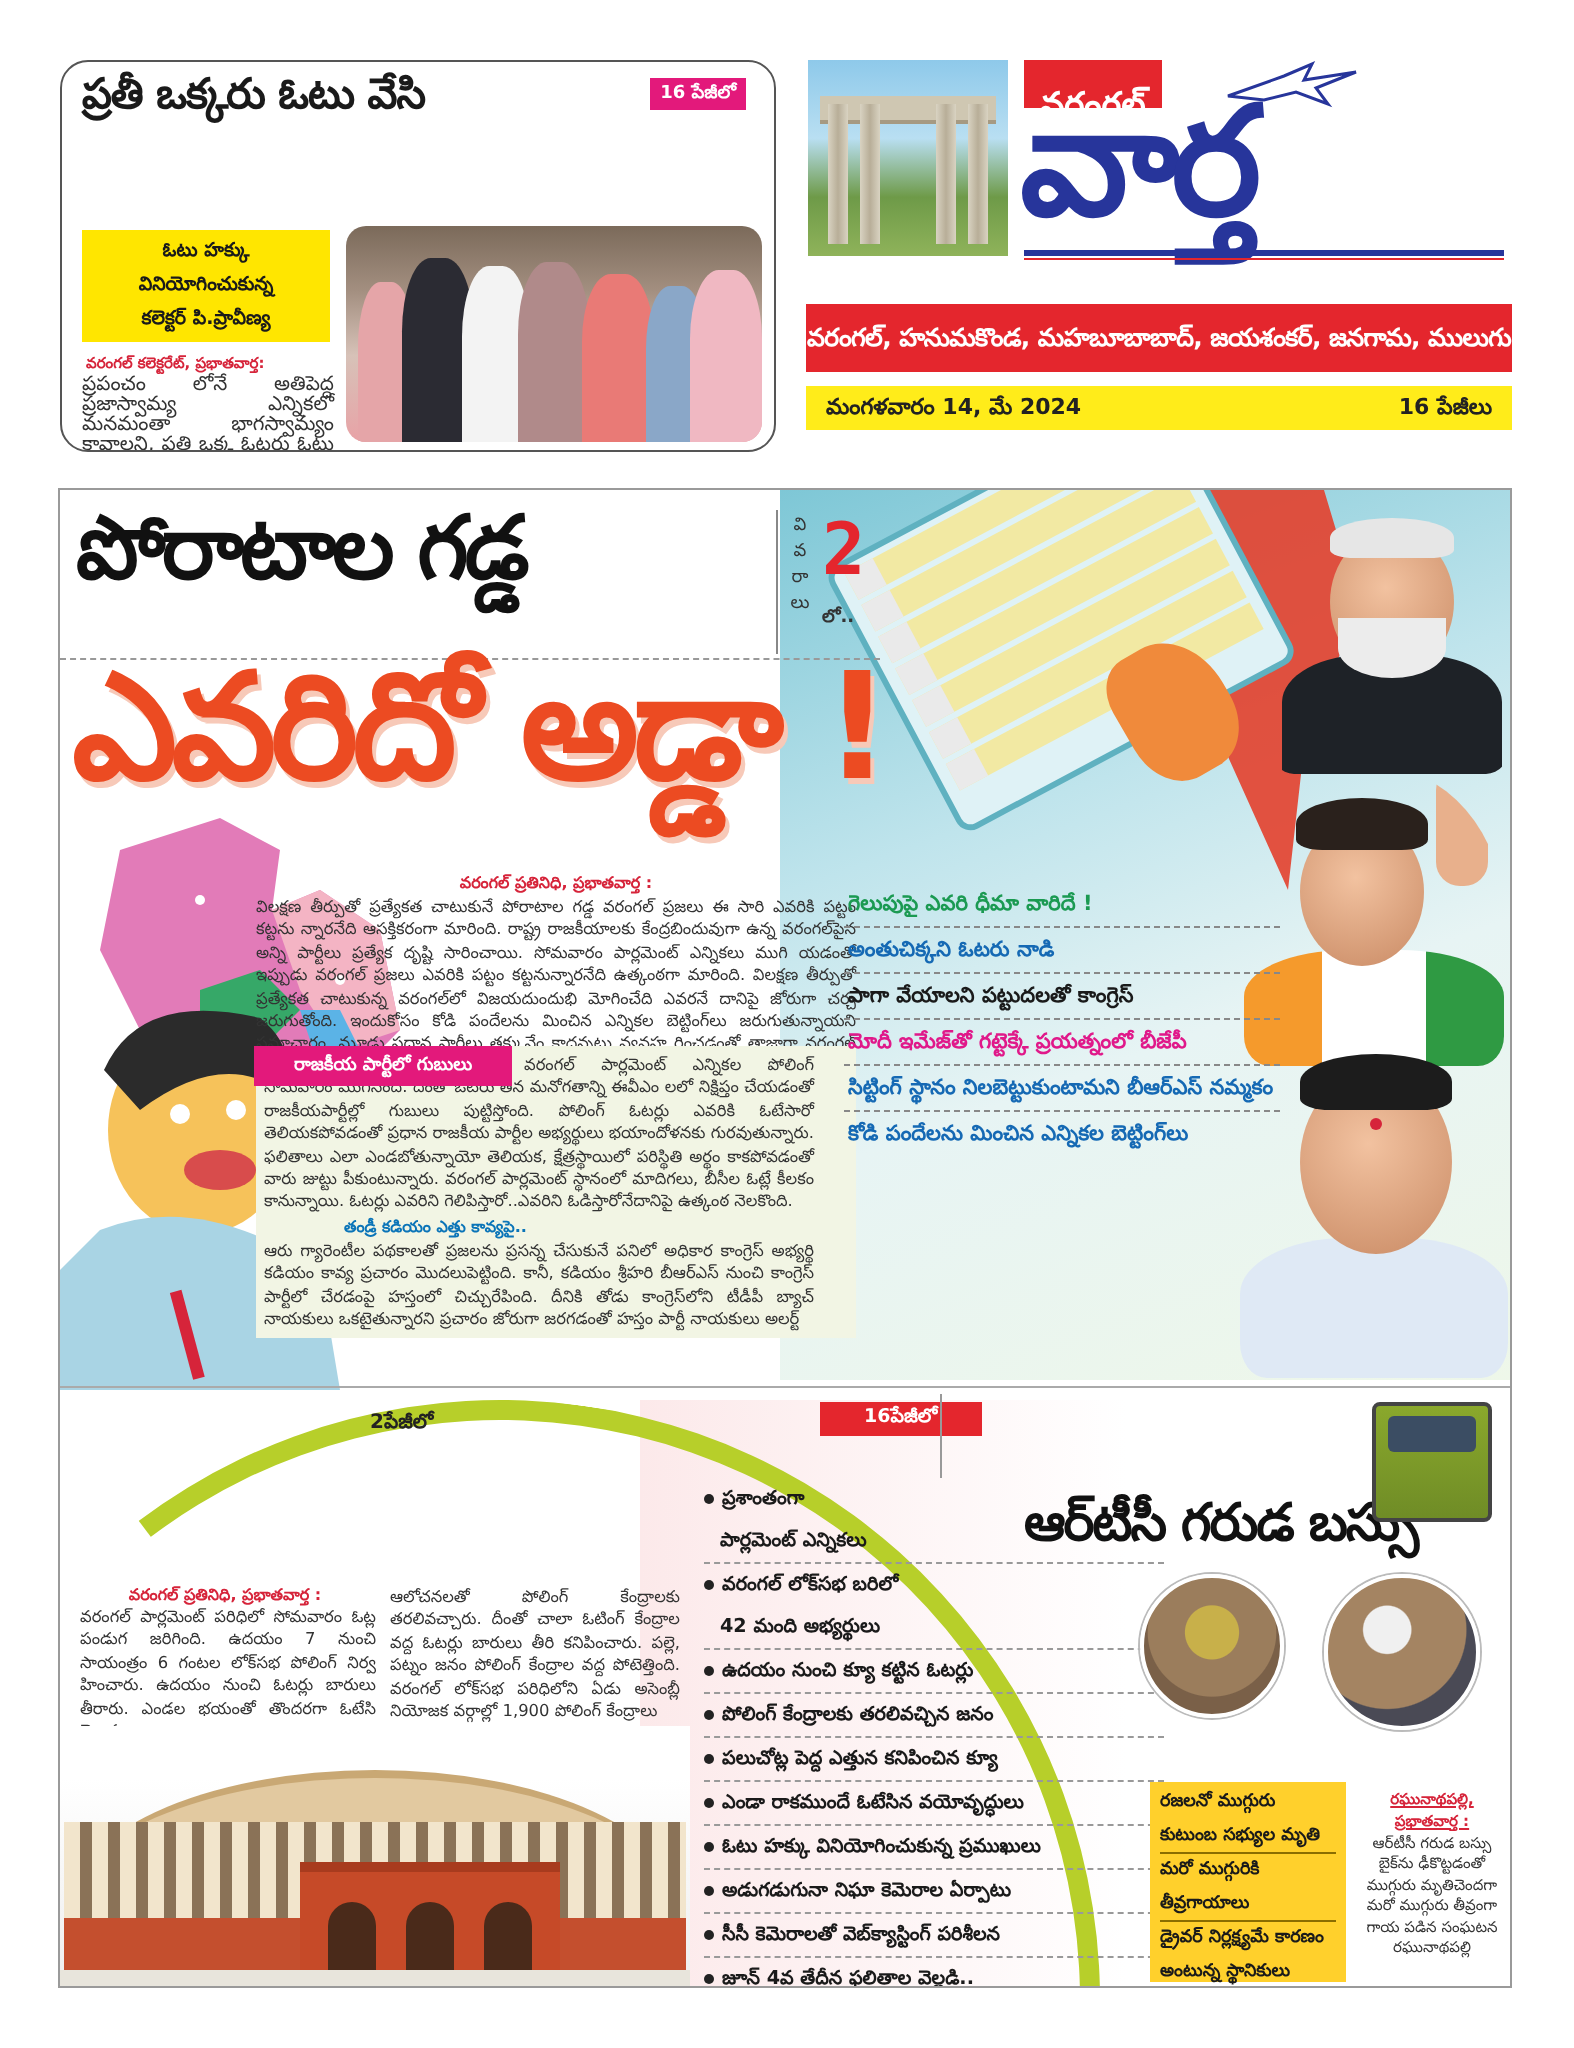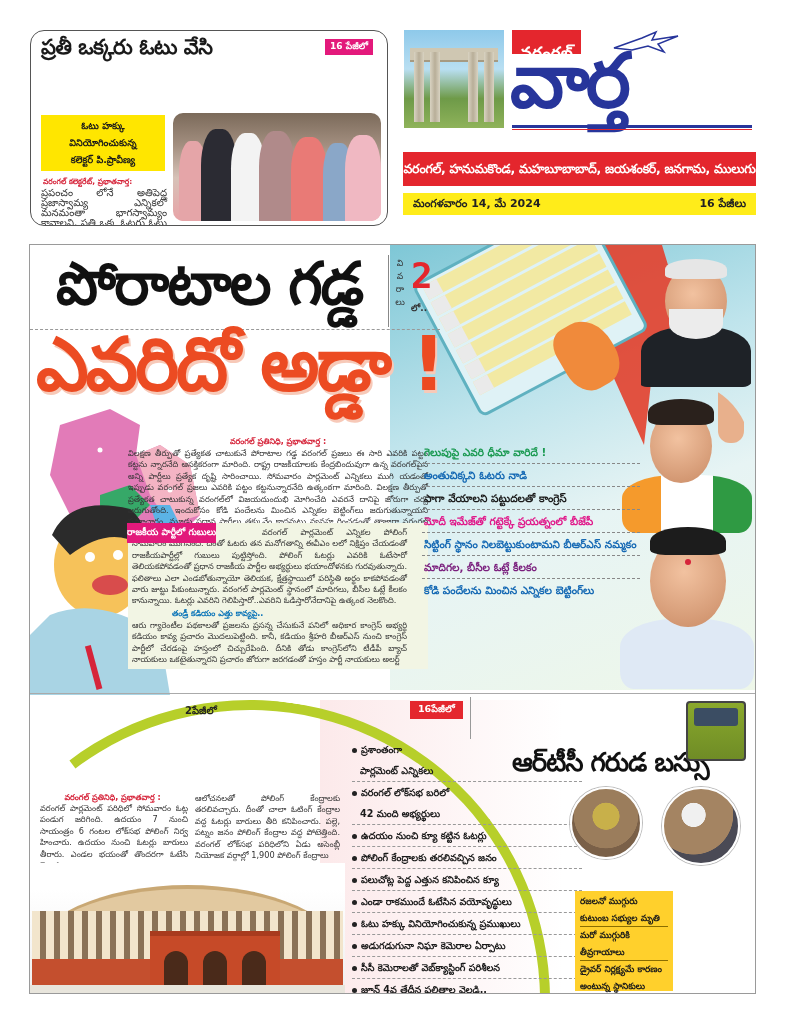--- a/index.html
+++ b/index.html
@@ -44,51 +44,51 @@
   .evm { position: absolute; left: 410px; top: 5px; width: 190px; height: 150px; transform: rotate(-28deg); transform-origin: 30% 50%;
     background: #dff2f6; border: 3px solid #5fb1c0; border-radius: 8px; }
   .evm-row { height: 15px; margin: 3px 6px; background: #f2e9a3; border-left: 16px solid #eaeaea; }
   .red-map { position: absolute; left: 560px; top: 0; width: 90px; height: 200px; background: #e3402c; clip-path: polygon(10% 0,80% 0,100% 30%,70% 60%,60% 100%,30% 70%,0 40%); opacity: 0.9; }
   .finger { position: absolute; left: 530px; top: 75px; width: 55px; height: 70px; background: #f08a3b; border-radius: 30% 50% 40% 40%; transform: rotate(-30deg); }
   .portrait { position: absolute; border-radius: 50% 50% 10% 10%; overflow: hidden; }
   .portrait .face { position: absolute; border-radius: 50%; background: radial-gradient(circle at 45% 40%, #f2c2a0, #c98a64); }
   .portrait .hair { position: absolute; border-radius: 50% 50% 20% 20%; }
   .portrait .body { position: absolute; bottom: 0; border-radius: 40% 40% 0 0; }
 
-  .hl-black { position: absolute; left: 8px; top: 4px; font-size: 59px; font-weight: bold; color: #111; letter-spacing: -2px; white-space: nowrap; margin-left: 18px; }
+  .hl-black { position: absolute; left: 8px; top: 4px; font-size: 44px; font-weight: bold; color: #111; letter-spacing: -2px; white-space: nowrap; }
   .hl-side { position: absolute; left: 358px; top: 10px; width: 56px; height: 72px; border-left: 1px solid #888; }
   .hl-side-vert { position: absolute; left: 5px; top: 2px; width: 12px; font-size: 9px; line-height: 13px; color: #333; text-align: center; }
   .hl-side-num { position: absolute; left: 22px; top: 0; font-size: 36px; font-weight: bold; color: #e4262d; font-family: "DejaVu Sans Mono", monospace; }
   .hl-side-lo { position: absolute; left: 22px; top: 48px; font-size: 9px; font-weight: bold; color: #333; }
   .hl-side-rule { position: absolute; left: 0; top: 84px; width: 410px; border-top: 1px dashed #999; }
   .hl-red { position: absolute; left: 6px; top: 76px; font-size: 74px; font-weight: bold; color: #ec4b22; letter-spacing: -3px; white-space: nowrap;
     text-shadow: 2px 3px 0 #f7c9b8; }
 
   .map-pink { position: absolute; left: 10px; top: 160px; width: 180px; height: 150px; }
   .dateline { font-size: 8px; color: #d6243a; font-weight: bold; text-align: center; }
   .para { font-size: 8.2px; line-height: 11.4px; color: #333; text-align: justify; }
   .story-intro { position: absolute; left: 98px; top: 192px; width: 300px; }
   .caricature { position: absolute; left: 0; top: 250px; width: 140px; height: 200px; }
 
-  .subhead-box { position: absolute; left: 97px; top: 278px; background: #e3197b; color: #fff; font-size: 9px; font-weight: bold; padding: 4px 0; }
+  .subhead-box { position: absolute; left: 97px; top: 278px; background: #e3197b; color: #fff; font-size: 9px; font-weight: bold; padding: 4px 20px; }
   .story-2 { position: absolute; left: 98px; top: 278px; width: 300px; background: #f2f5e4; padding: 2px 21px 4px 4px; }
   .story-2-indent { display: inline-block; width: 130px; height: 10px; }
   .mini-sub { font-size: 8px; color: #0a74b8; font-weight: bold; padding-left: 40px; margin-top: 2px; }
 
   .hero-list { position: absolute; left: 392px; top: 196px; width: 218px; }
   .hero-item { font-size: 10.5px; line-height: 22px; border-bottom: 1px dashed #888; font-weight: bold; padding-left: 2px; }
   .hero-item.two { line-height: 22px; }
   .c-green { color: #1b9a52; } .c-blue { color: #1569b4; } .c-black { color: #1a1a1a; } .c-pink { color: #e0198a; } .c-purple { color: #7a1f7d; }
 
   
   .bottom-divider { position: absolute; left: 0; top: 448px; width: 727px; border-top: 1px solid #aaa; }
   .green-arc { position: absolute; left: -80px; top: 455px; width: 600px; height: 600px; border-radius: 50%; border: 10px solid #b7cf2a; border-left-color: transparent; border-bottom-color: transparent; transform: rotate(8deg); }
   .pink-wash { position: absolute; left: 290px; top: 455px; width: 270px; height: 300px; background: linear-gradient(90deg, #fce9ea, #fff 90%); }
   .page2-label { position: absolute; left: 155px; top: 460px; font-size: 10px; font-weight: bold; color: #222; }
-  .page16-badge { position: absolute; left: 380px; top: 456px; background: #e4262d; color: #fff; font-size: 9.5px; padding: 2px 8px; font-weight: bold; }
+  .page16-badge { position: absolute; left: 380px; top: 456px; background: #e4262d; color: #fff; font-size: 9.5px; padding: 2px 22px; font-weight: bold; }
   .ote-title { position: absolute; left: 8px; top: 476px; font-size: 60px; font-weight: bold; color: #18963c; letter-spacing: -2px; white-space: nowrap;
     text-shadow: 1px 2px 0 #c8e6c9; }
   .ote-dl { position: absolute; left: 10px; top: 548px; width: 145px; }
   .ote-col1 { position: absolute; left: 10px; top: 558px; width: 148px; }
   .ote-col2 { position: absolute; left: 165px; top: 548px; width: 145px; }
   .parliament { position: absolute; left: 0; top: 618px; width: 315px; height: 132px; overflow: hidden; background: linear-gradient(180deg, #fff 0%, #fff 20%, #eee 100%); }
   .parl-dome { position: absolute; left: 2px; top: 22px; width: 311px; height: 180px; border-radius: 50% 50% 0 0 / 40% 40% 0 0; background: #e2c9a0; border-top: 4px solid #c9a874; }
   .parl-cols { position: absolute; left: 2px; top: 48px; width: 311px; height: 50px;
     background: repeating-linear-gradient(90deg, #f2e5cc 0 8px, #8a7257 8px 14px); }
   .parl-base { position: absolute; left: 2px; top: 96px; width: 311px; height: 26px; background: #c44f2e; }
@@ -239,21 +239,20 @@
     <div class="para">ఆరు గ్యారెంటీల పథకాలతో ప్రజలను ప్రసన్న చేసుకునే పనిలో అధికార కాంగ్రెస్ అభ్యర్థి కడియం కావ్య ప్రచారం మొదలుపెట్టింది. కానీ, కడియం శ్రీహరి బీఆర్ఎస్ నుంచి కాంగ్రెస్ పార్టీలో చేరడంపై హస్తంలో చిచ్చురేపింది. దీనికి తోడు కాంగ్రెస్‌లోని టీడీపీ బ్యాచ్ నాయకులు ఒకటైతున్నారని ప్రచారం జోరుగా జరగడంతో హస్తం పార్టీ నాయకులు అలర్ట్</div>
   </div>
   <div class="subhead-box">రాజకీయ పార్టీలో గుబులు</div>
 
   <div class="hero-list">
     <div class="hero-item c-green">గెలుపుపై ఎవరి ధీమా వారిదే !</div>
     <div class="hero-item c-blue">అంతుచిక్కని ఓటరు నాడి</div>
     <div class="hero-item c-black">పాగా వేయాలని పట్టుదలతో కాంగ్రెస్</div>
     <div class="hero-item c-pink two">మోదీ ఇమేజ్‌తో గట్టెక్కే ప్రయత్నంలో బీజేపీ</div>
     <div class="hero-item c-blue two">సిట్టింగ్ స్థానం నిలబెట్టుకుంటామని బీఆర్ఎస్ నమ్మకం</div>
-    <div class="hero-item c-purple">మాదిగల, బీసీల ఓట్లే కీలకం</div>
     <div class="hero-item c-blue two" style="border-bottom:none">కోడి పందేలను మించిన ఎన్నికల బెట్టింగ్‌లు</div>
   </div>
 
   <div class="bottom-divider"></div>
   <div class="pink-wash"></div>
   <div class="green-arc"></div>
 
   <div class="page2-label">2పేజీలో</div>
   <div class="page16-badge">16పేజీలో</div>
   <div class="vdivider"></div>
@@ -294,13 +293,17 @@
       <div class="bus-window"></div>
     </div>
   <div class="circle-photo" style="left:540px;top:542px;background:radial-gradient(circle at 50% 40%, #c8b04a 0 25%, #9b7d5c 26% 60%, #7a6048 61%);"></div>
   <div class="circle-photo" style="left:632px;top:542px;width:78px;height:78px;background:radial-gradient(circle at 40% 35%, #f0f0f0 0 18%, #a48462 19% 60%, #4a4a55 61%);"></div>
 
   <div class="bus-yellow">
     <div class="bus-yline">రజలనో ముగ్గురు కుటుంబ సభ్యుల మృతి</div>
     <div class="bus-yline sep">మరో ముగ్గురికి తీవ్రగాయాలు</div>
     <div class="bus-yline sep">డ్రైవర్ నిర్లక్ష్యమే కారణం అంటున్న స్థానికులు</div>
   </div>
+  <div class="bus-side">
+    <div class="dateline">రఘునాథపల్లి, ప్రభాతవార్త :</div>
+    <div class="para">ఆర్‌టీసీ గరుడ బస్సు బైక్‌ను ఢీకొట్టడంతో ముగ్గురు మృతిచెందగా మరో ముగ్గురు తీవ్రంగా గాయ పడిన సంఘటన రఘునాథపల్లి</div>
+  </div>
 </div>
 
 </body></html>

